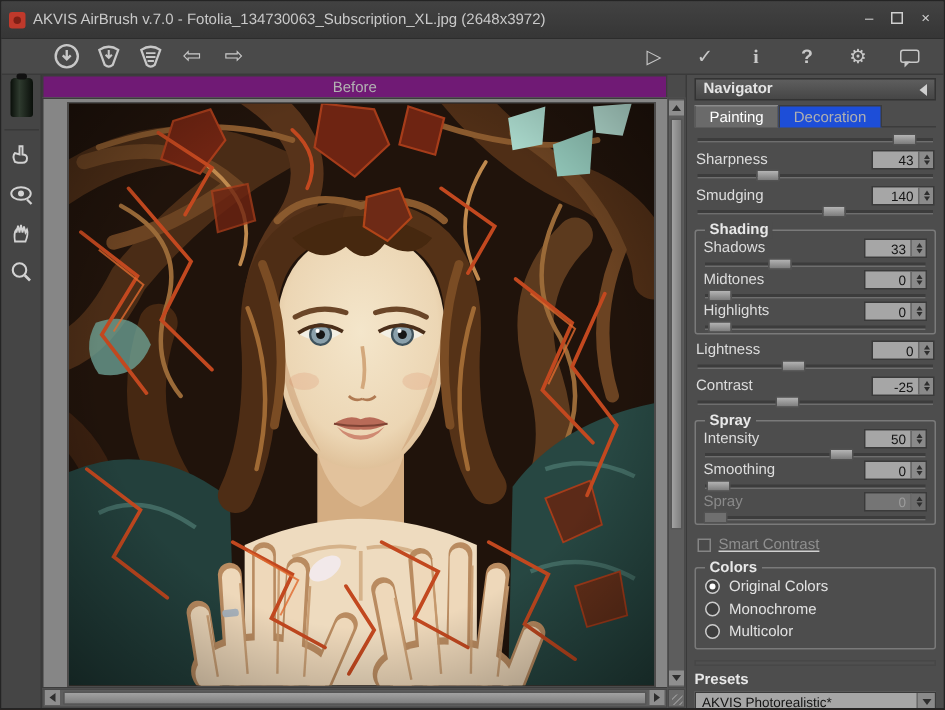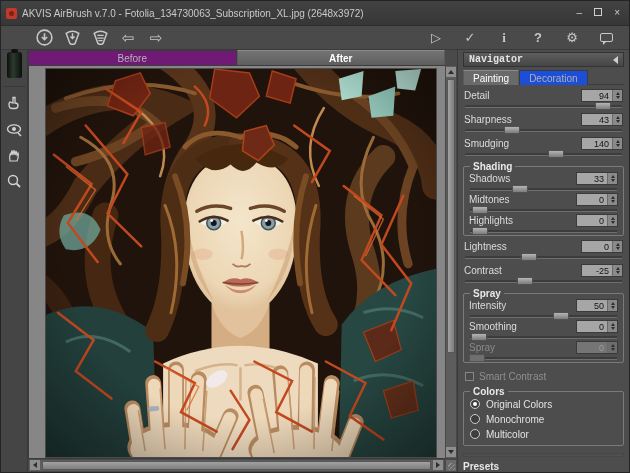--- a/index.html
+++ b/index.html
@@ -80,21 +80,21 @@
     background:linear-gradient(#a2a2a2,#7e7e7e); border:1px solid #565656; border-radius:1px;}
   .corner { width:12px; background:#6a6a6a; flex:0 0 auto; position:relative; border:1px solid #494949;}
   .corner::after{ content:""; position:absolute; right:1px; bottom:1px; width:7px; height:7px;
     background:repeating-linear-gradient(135deg,transparent 0 2px,#8f8f8f 2px 3px);}
 
   
   .rpanel { width:172px; flex:0 0 auto; background:#4d4d4d; border-left:1px solid #3a3a3a;
     display:flex; flex-direction:column; padding:2px 5px 4px; overflow:hidden;}
   .navhdr { height:15px; flex:0 0 auto; background:linear-gradient(#5e5e5e,#464646);
     border:1px solid #333; display:flex; align-items:center; padding:0 5px; margin-bottom:3px;}
-  .navhdr .t { font-weight:bold; color:#e4e4e4; flex:1;font-family:Liberation Mono, monospace;}
+  .navhdr .t { font-weight:bold; color:#e4e4e4; flex:1;}
   .nav-collapse { width:0; height:0; border-top:4px solid transparent; border-bottom:4px solid transparent;
     border-right:5px solid #cfcfcf;}
   .ptabs { height:15px; display:flex; flex:0 0 auto;}
   .ptab { padding:0 9px; display:flex; align-items:center; background:#1d4ed8;
     border:1px solid #3c3c3c; border-bottom:none; color:#b0b0b0;}
   .ptab.active { background:#6a6a6a; color:#ffffff; font-weight:normal; border-color:#8a8a8a #5a5a5a;}
   .ptabfill { flex:1; border-bottom:1px solid #3c3c3c;}
   .params { display:flex; flex-direction:column; margin-top:3px;}
 
   .param { margin:1px 1px 2px;}
@@ -115,21 +115,21 @@
   .param.disabled .plabel { color:#8a8a8a;}
   .param.disabled .spin-val { background:#757575; color:#9c9c9c;}
   .param.disabled .spin-btns { background:#6d6d6d;}
   .param.disabled .thumb { background:#6f6f6f;}
 
   .group { border:1px solid #7a7a7a; border-radius:2px; position:relative;
     margin:6px 0 3px; padding:4px 4px 0;}
   .gtitle { position:absolute; top:-6px; left:6px; background:#4d4d4d; padding:0 3px;
     font-weight:bold; color:#e8e8e8;}
 
-  .checkrow { height:13px; display:flex; align-items:center; margin:4px 2px 2px;}
+  .checkrow { height:13px; display:flex; align-items:center; margin:4px 2px 2px;text-decoration:underline;}
   .checkbox { width:9px; height:9px; border:1px solid #858585; background:#4a4a4a; margin-right:5px; flex:0 0 auto;}
   .checkrow .clabel { color:#8f8f8f;}
 
   .radiorow { height:14px; display:flex; align-items:center; margin:1px 2px;}
   .radio { width:10px; height:10px; border-radius:50%; border:1px solid #cccccc; background:#3e3e3e;
     margin-right:6px; position:relative; flex:0 0 auto;}
   .radio.checked::after { content:""; position:absolute; left:2px; top:2px; width:4px; height:4px;
     border-radius:50%; background:#ffffff;}
   .rlabel { color:#e2e2e2;}
 
@@ -221,21 +221,20 @@
         <svg width="18" height="18" viewBox="0 0 18 18">
             <circle cx="8" cy="8" r="4.5" fill="none" stroke="#d2d2d2" stroke-width="1.4"></circle>
             <path d="M11.5 11.5 L15 15" stroke="#d2d2d2" stroke-width="1.8"></path>
           </svg>
       </span>
     </div>
 
     <div class="center">
       <div class="tabsrow">
         <div class="vtab">Before</div>
-        <div class="vtab active">After</div>
         <div class="tabcorner"></div>
       </div>
       <div class="canvasrow">
         <div class="canvas">
           <div class="photo">
             <svg viewBox="0 0 393 398" preserveAspectRatio="none">
               <defs>
                 <radialGradient id="skinG" cx="50%" cy="42%" r="65%">
                   <stop offset="0%" stop-color="#f4e6cb"></stop>
                     <stop offset="70%" stop-color="#ecd6b4"></stop>
@@ -437,30 +436,20 @@
 
       <div class="ptabs">
         <div class="ptab active">Painting</div>
         <div class="ptab">Decoration</div>
         <div class="ptabfill"></div>
       </div>
 
       <div class="params">
 
         <div class="param">
-          <div class="param-top">
-            <span class="plabel">Detail</span>
-            <span class="spin">
-              <span class="spin-val">94</span>
-              <span class="spin-btns">
-                  <i class="up"></i>
-                  <i class="dn"></i>
-                </span>
-            </span>
-          </div>
           <div class="track">
               <span class="thumb" style="left: 88%;"></span>
             </div>
         </div>
 
         <div class="param">
           <div class="param-top">
             <span class="plabel">Sharpness</span>
             <span class="spin">
               <span class="spin-val">43</span>

